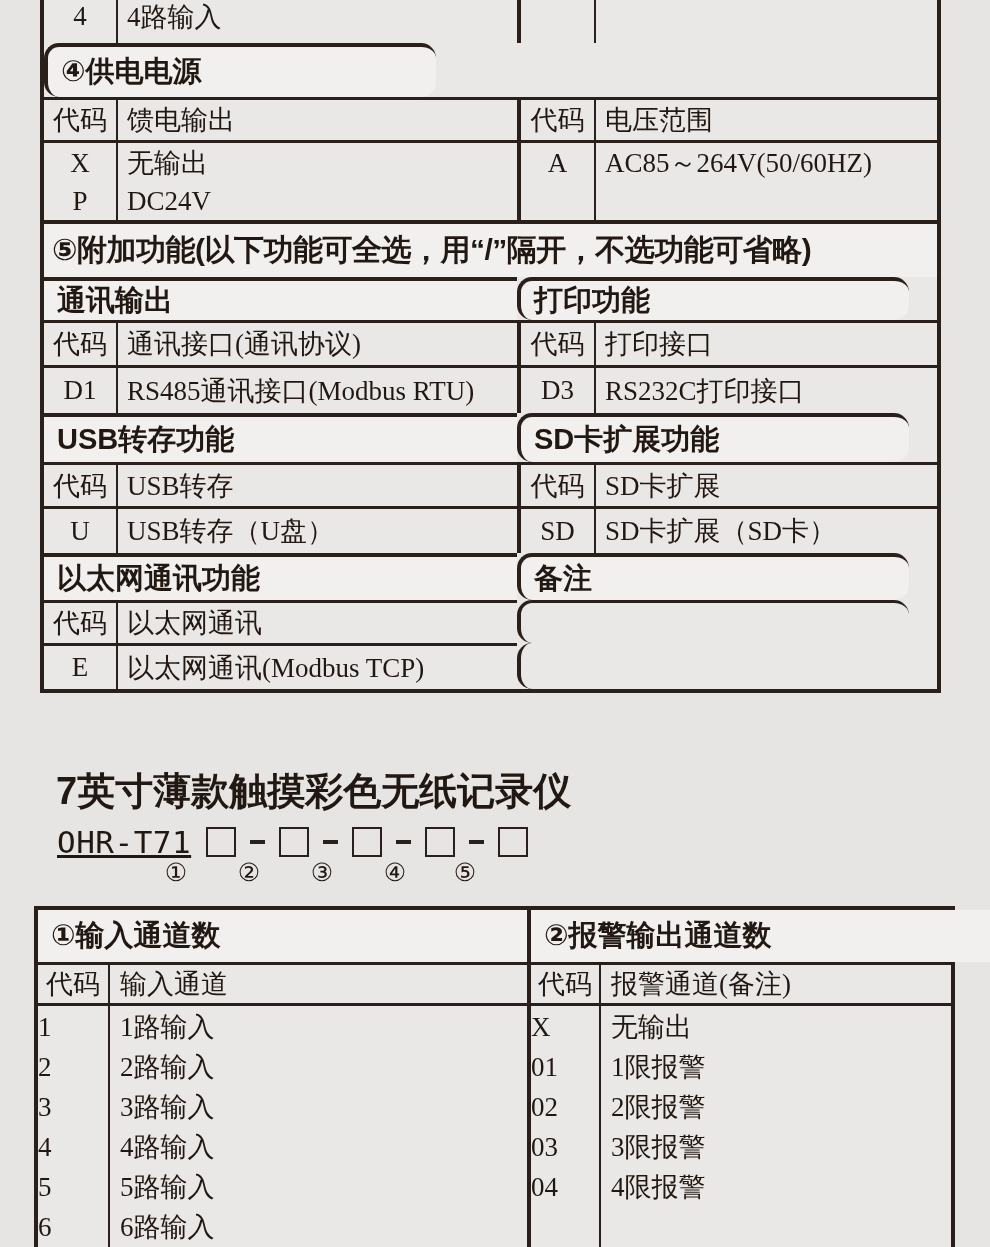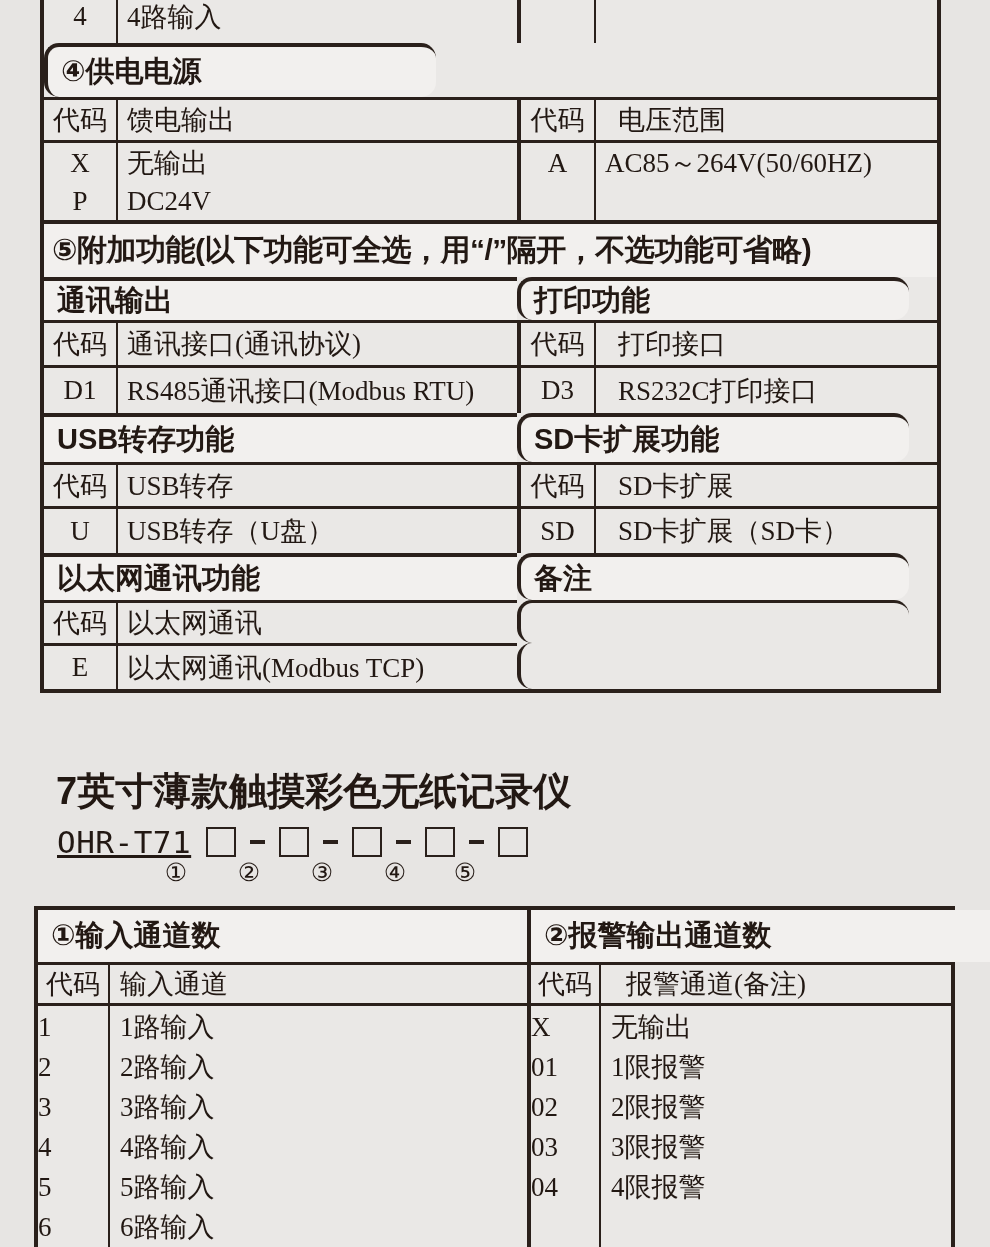--- a/index.html
+++ b/index.html
@@ -24,29 +24,29 @@
   .tbl2{left:34px;top:906px;width:921px;height:441px;}
   .band{display:flex;box-sizing:border-box;}
   .cell{
     box-sizing:border-box;flex:none;display:flex;align-items:center;
     overflow:hidden;white-space:nowrap;
   }
   
   .lc{width:72px;justify-content:center;}
   .ld{width:401px;padding-left:9px;}
   .rc{width:77px;border-left:4px solid var(--bd);justify-content:center;}
-  .rd{width:343px;border-left:2px solid var(--bd);padding-left:22px;}
+  .rd{width:343px;border-left:2px solid var(--bd);padding-left:9px;}
   .lhalf{width:473px;}
   .rhalf{width:392px;border-left:4px solid var(--bd);border-radius:15px;}
   .fspan{width:893px;}
   
   .lc2{width:70px;justify-content:center;}
   .ld2{width:419px;border-left:2px solid var(--bd);padding-left:10px;}
   .rc2{width:72px;border-left:4px solid var(--bd);justify-content:center;}
-  .rd2{width:352px;border-left:2px solid var(--bd);padding-left:25px;}
+  .rd2{width:352px;border-left:2px solid var(--bd);padding-left:10px;}
   .lhalf2{width:489px;}
   .rhalf2{width:500px;border-left:4px solid var(--bd);}
   .bl2{border-left:2px solid var(--bd);}
   .bt3{border-top:3px solid var(--bd);}
   .bt4{border-top:4px solid var(--bd);}
   .sect{
     background:var(--hdr);
     font-family:"Liberation Sans","DejaVu Sans",sans-serif;
     font-weight:bold;font-size:29px;padding-left:13px;
   }

